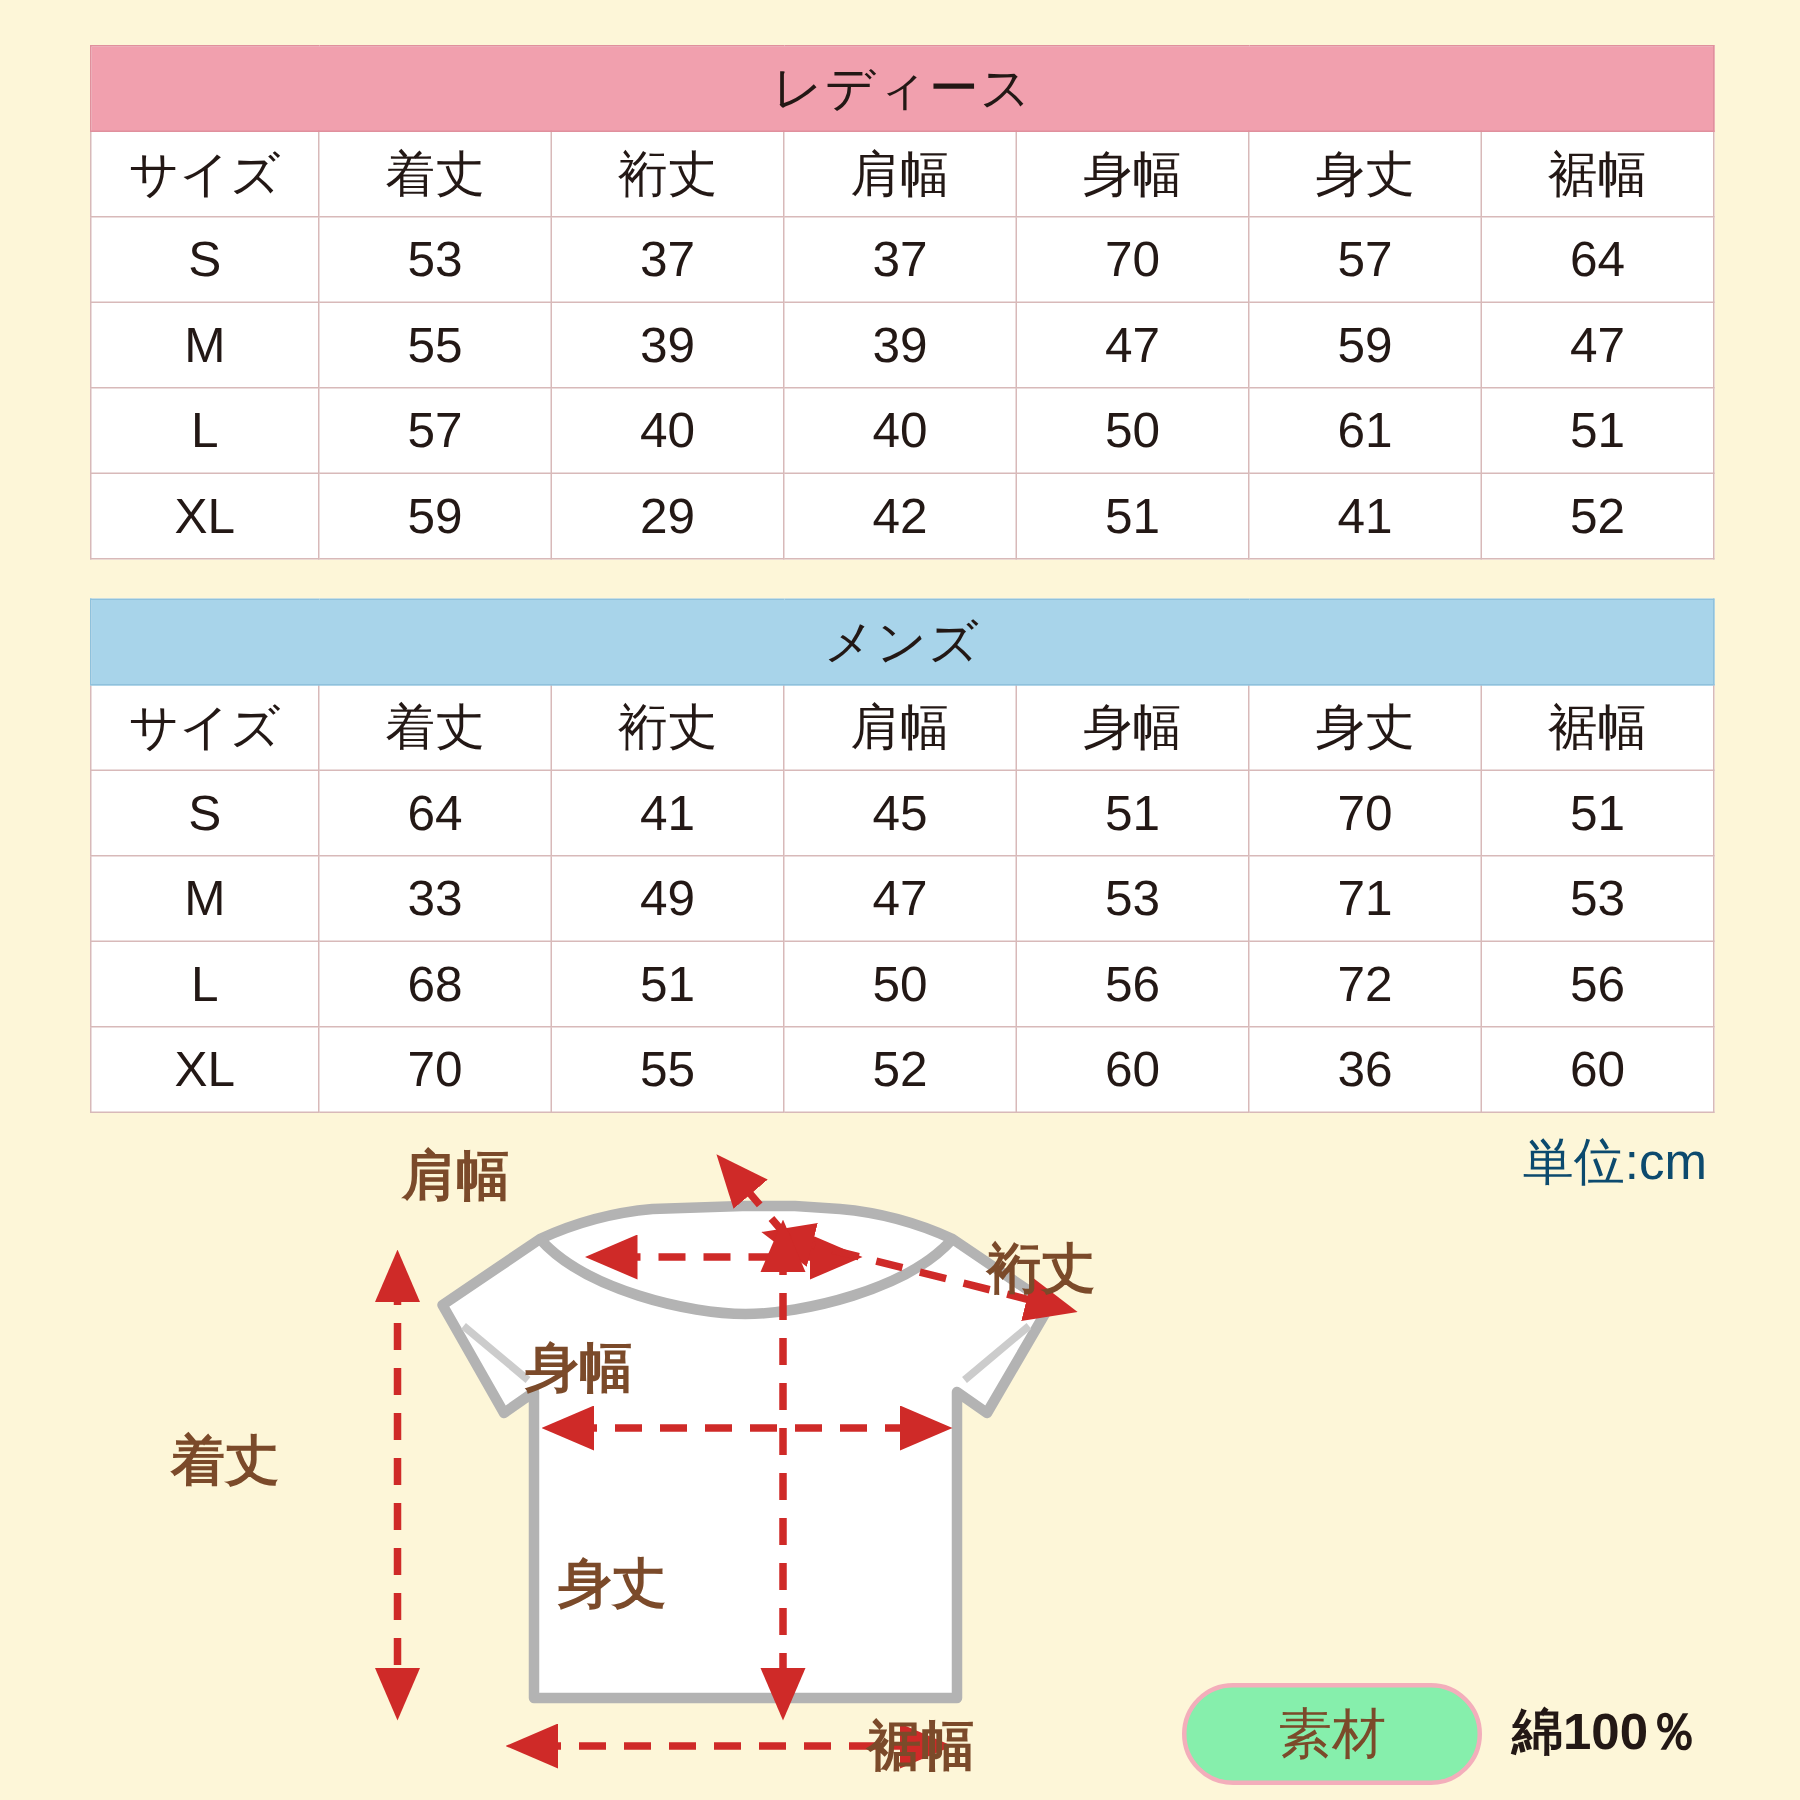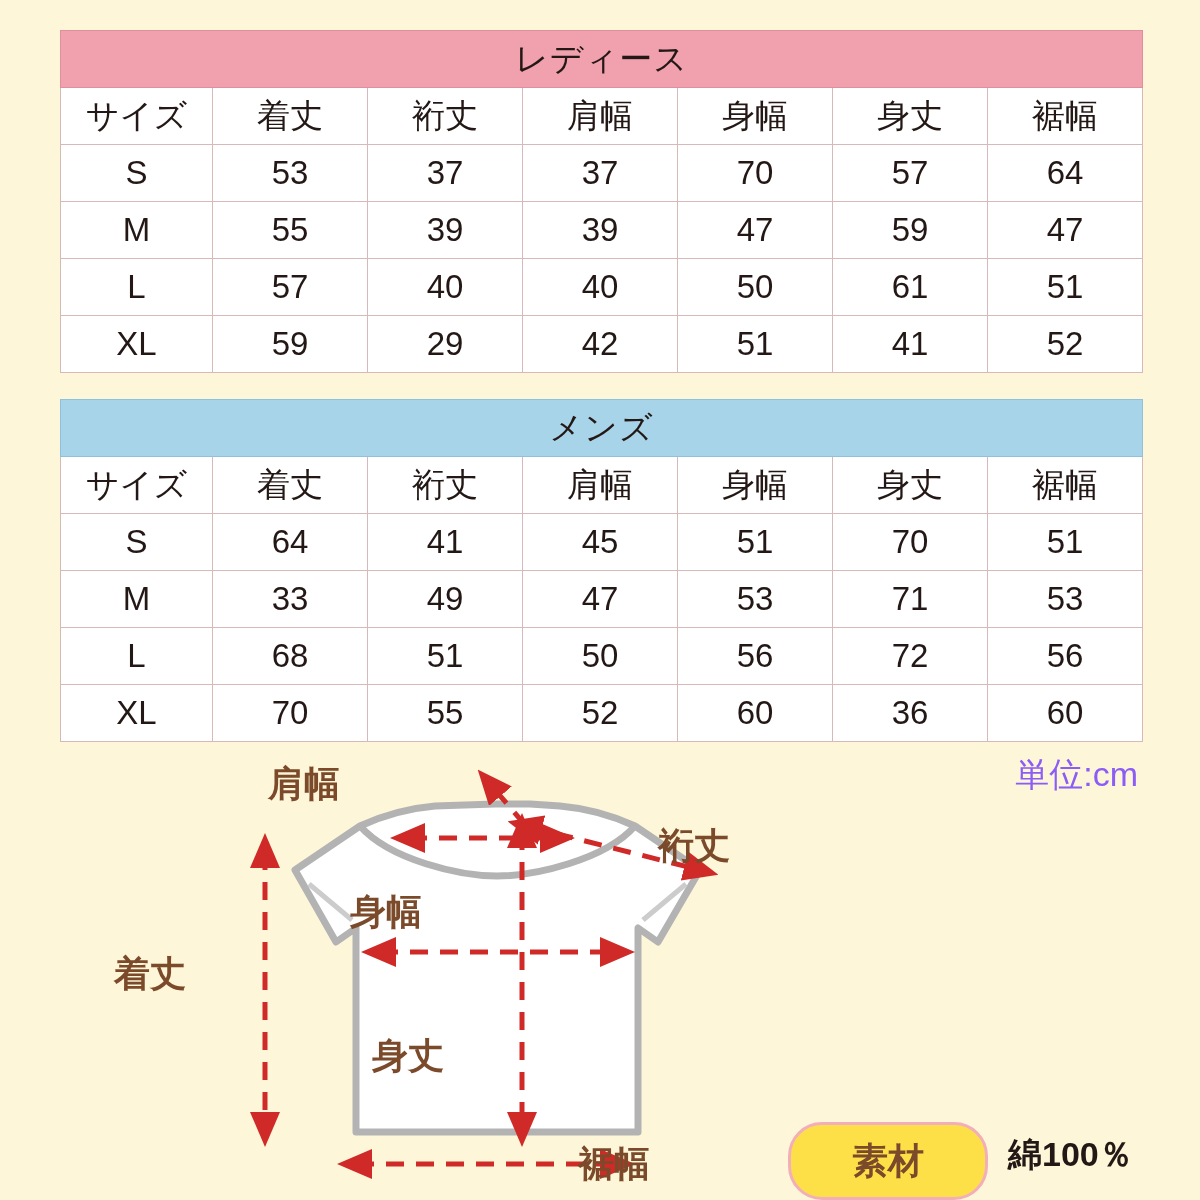--- a/index.html
+++ b/index.html
@@ -60,21 +60,21 @@
   .col-data { width: 155px; }
 
   .table-gap { height: 26px; }
 
   
   .unit-label {
     position: absolute;
     right: 62px;
     top: 752px;
     font-size: 34px;
-    color: #8b5cf6;
+    color: #0c4a6e;
   }
 
   
   .diagram {
     position: absolute;
     left: 60px;
     top: 760px;
     width: 1080px;
     height: 430px;
   }
@@ -85,31 +85,31 @@
     font-weight: bold;
     white-space: nowrap;
   }
 
   
   .material {
     position: absolute;
     left: 728px;
     top: 362px;
     width: 200px;
-    height: 78px;
+    height: 68px;
     border: 3px solid #f3aebb;
     border-radius: 34px;
-    background: #fde047;
+    background: #86efac;
     box-sizing: border-box;
     display: flex;
     align-items: center;
     justify-content: center;
     font-size: 36px;
     color: #7b4a2a;
-    font-weight: bold;
+    font-weight: normal;
   }
   .material-value {
     position: absolute;
     left: 948px;
     top: 372px;
     font-size: 34px;
     color: #231815;
     font-weight: bold;
     white-space: nowrap;
   }

